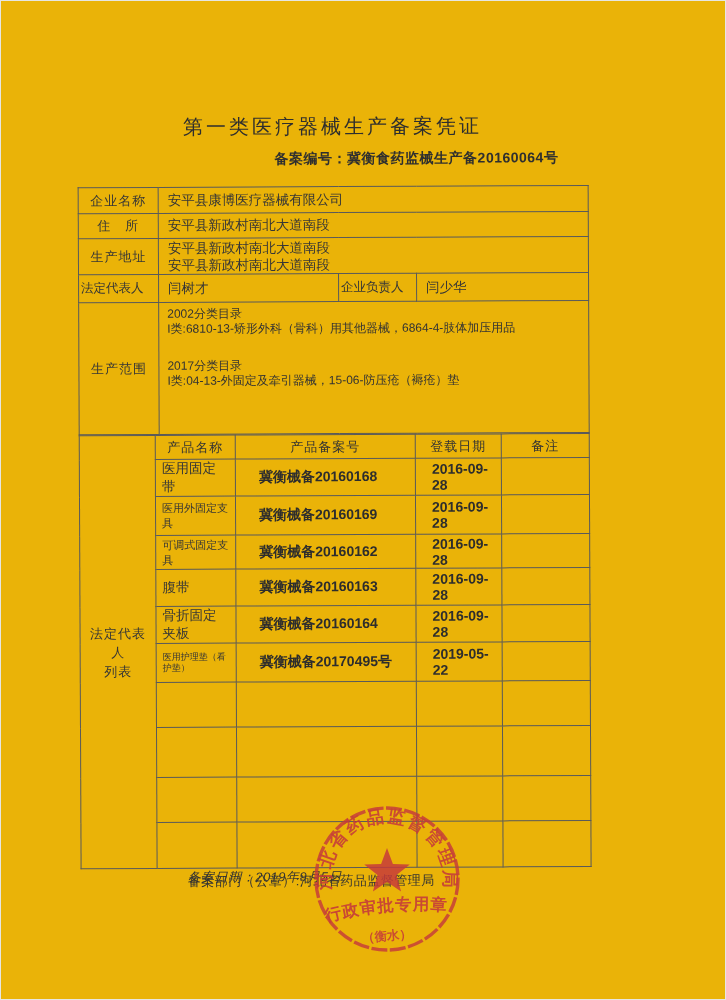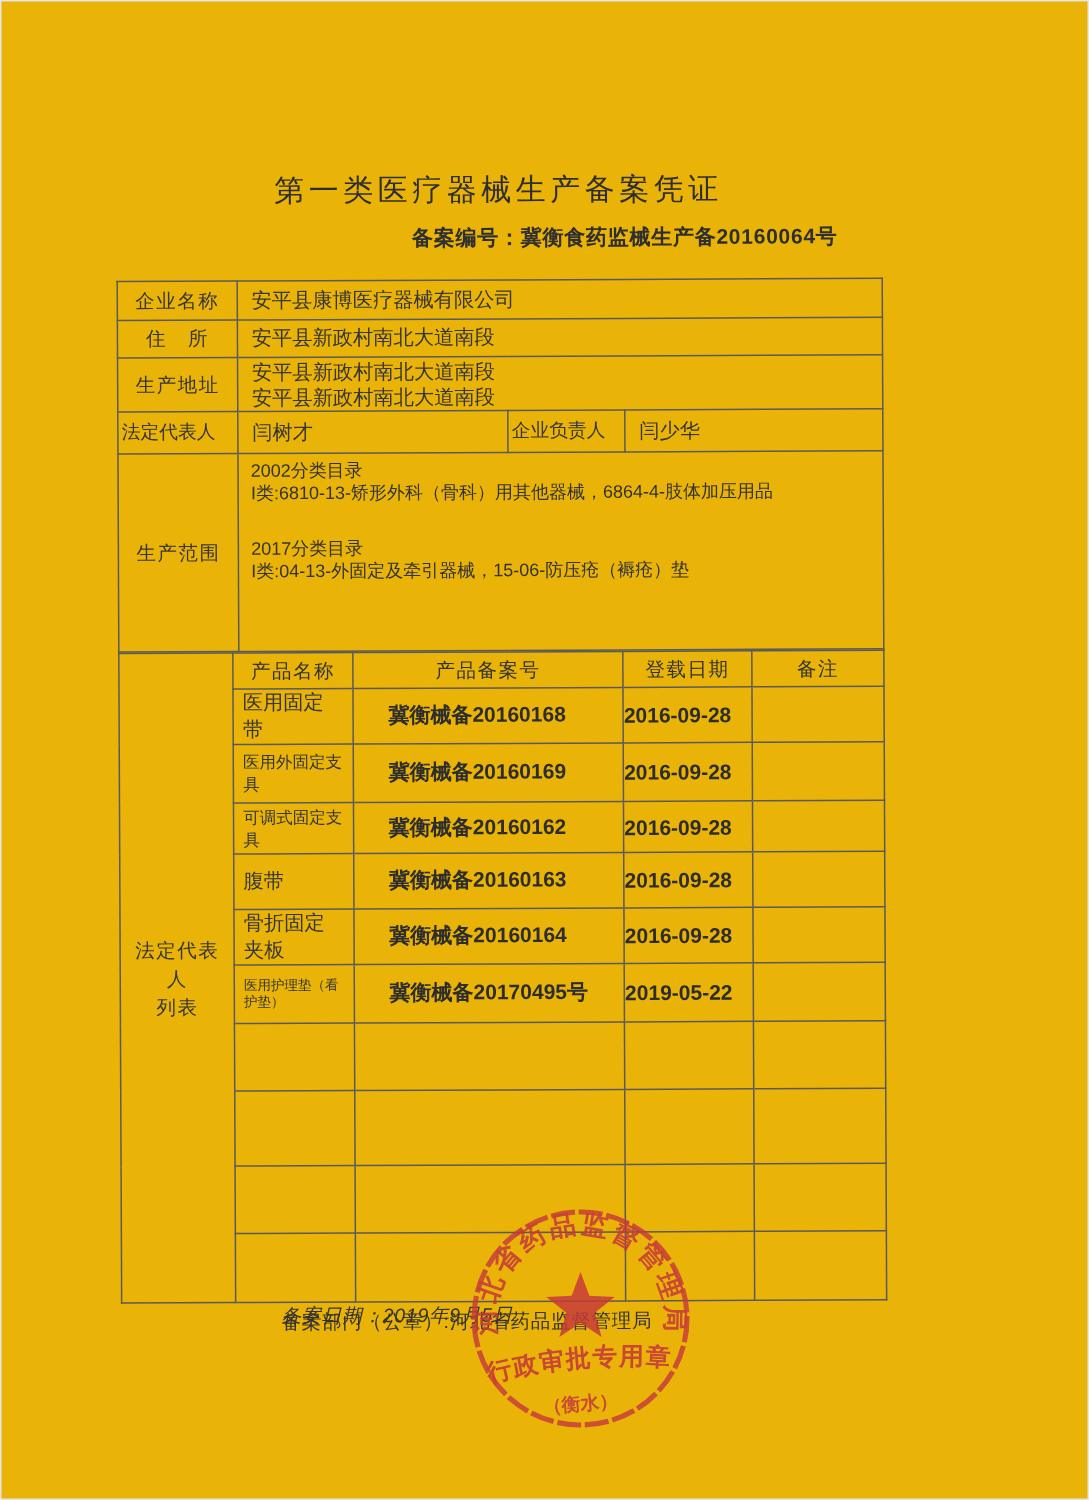--- a/index.html
+++ b/index.html
@@ -32,21 +32,21 @@
   .scope-cell{vertical-align:top;padding:4px 8px;}
   .scope-cell div{font-size:12px;font-weight:500;line-height:15px;color:#333;}
   .scope-gap{height:22px;}
   .t2{position:absolute;left:78px;top:433px;width:510px;}
   .t2 td.hdr{text-align:center;font-size:13px;letter-spacing:1px;color:#333;}
   .t2 td.rowlabel{text-align:center;letter-spacing:1px;font-size:13px;line-height:19px;}
   .t2 td.pname{padding-left:6px;font-size:13.5px;}
   .t2 td.pname.sm{font-size:11px;}
   .t2 td.pname.xs{font-size:9px;line-height:11px;margin-left:40px;}
   .t2 td.pno{padding-left:23px;font-size:14px;font-weight:600;color:#2d2d2d;}
-  .t2 td.pdate{padding-left:0;font-size:14px;font-weight:600;color:#2d2d2d;}
+  .t2 td.pdate{padding-left:16px;font-size:14px;font-weight:600;color:#2d2d2d;}
   .footer-line{position:absolute;left:185px;font-size:13px;color:#333;letter-spacing:.5px;}
   .fl1{top:871px;}
   .fl2{top:867px;font-style:italic;}
   .seal{position:absolute;left:286px;top:778px;width:200px;height:200px;opacity:.92;}
 </style>
 </head>
 <body>
 
 <div class="page">
   <div class="content">

